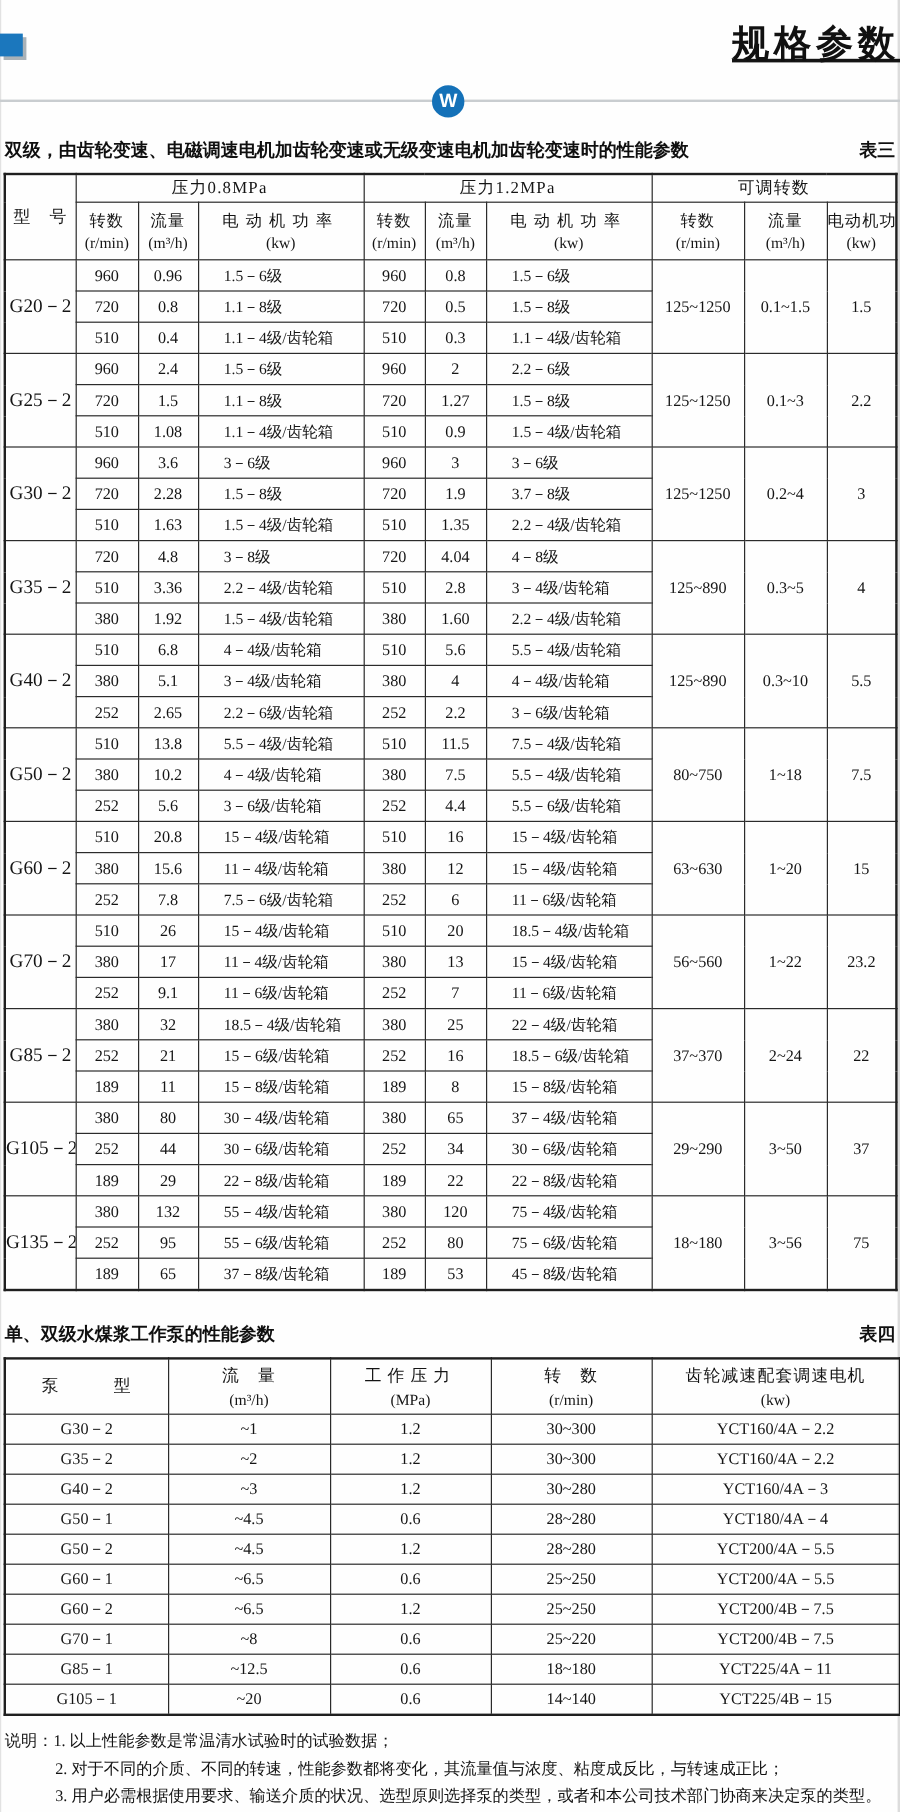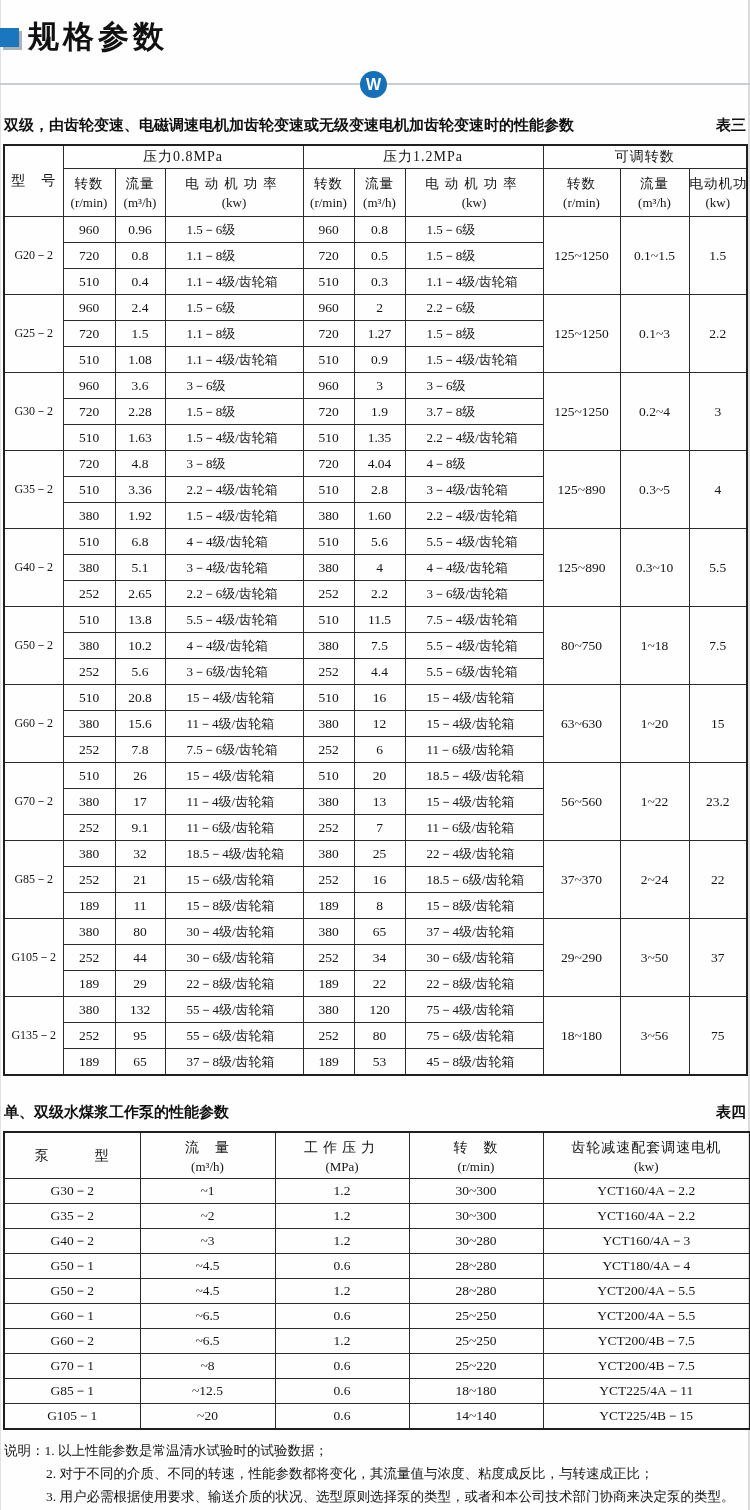--- a/index.html
+++ b/index.html
@@ -14,24 +14,25 @@
     width:750px;
     height:1510px;
     background:#fefefe;
     overflow:hidden;
     box-shadow:inset 1px 0 0 #e2e2e2, inset -2px 0 0 #dcdcdc;
   }
   
   .title-bar{
     display:flex;
     align-items:center;
-    justify-content:flex-start;
+    justify-content:space-between;
     gap:9px;
     padding-top:13px;
     height:47px;
+    text-decoration:underline;
   }
   .title-square{
     width:19px;height:19px;
     background:#1b77bd;
     box-shadow:3px 3px 0 #a9b2b8;
     margin-top:2px;
   }
   .page-title{
     margin:0;
     font-family:"Liberation Sans","DejaVu Sans",sans-serif;
@@ -101,21 +102,21 @@
   .t3 thead .sub-row th{height:47px;}
   .t3 .hdr-label{font-size:13.5px;line-height:20px;letter-spacing:1px;}
   .t3 .hdr-unit{font-size:13px;line-height:17px;letter-spacing:0;}
   .t3 .spaced .hdr-label{letter-spacing:6px;}
   .t3 th.model-hdr{font-size:15px;letter-spacing:2px;}
   
   .t3 tbody th, .t3 tbody td{
     height:25px;
     font-size:13.5px;
   }
-  .t3 tbody th.model{font-size:12px;font-weight:400;}
+  .t3 tbody th.model{font-size:16px;font-weight:400;}
   .t3 tbody td.pow{
     text-align:left;
     padding-left:21px;
     font-size:13px;
   }
   
   .t4 thead th{height:45px;}
   .t4 .hdr-label{font-size:14px;line-height:21px;letter-spacing:1px;}
   .t4 .hdr-unit{font-size:13px;line-height:17px;}
   .t4 .spaced4 .hdr-label{letter-spacing:5px;}

